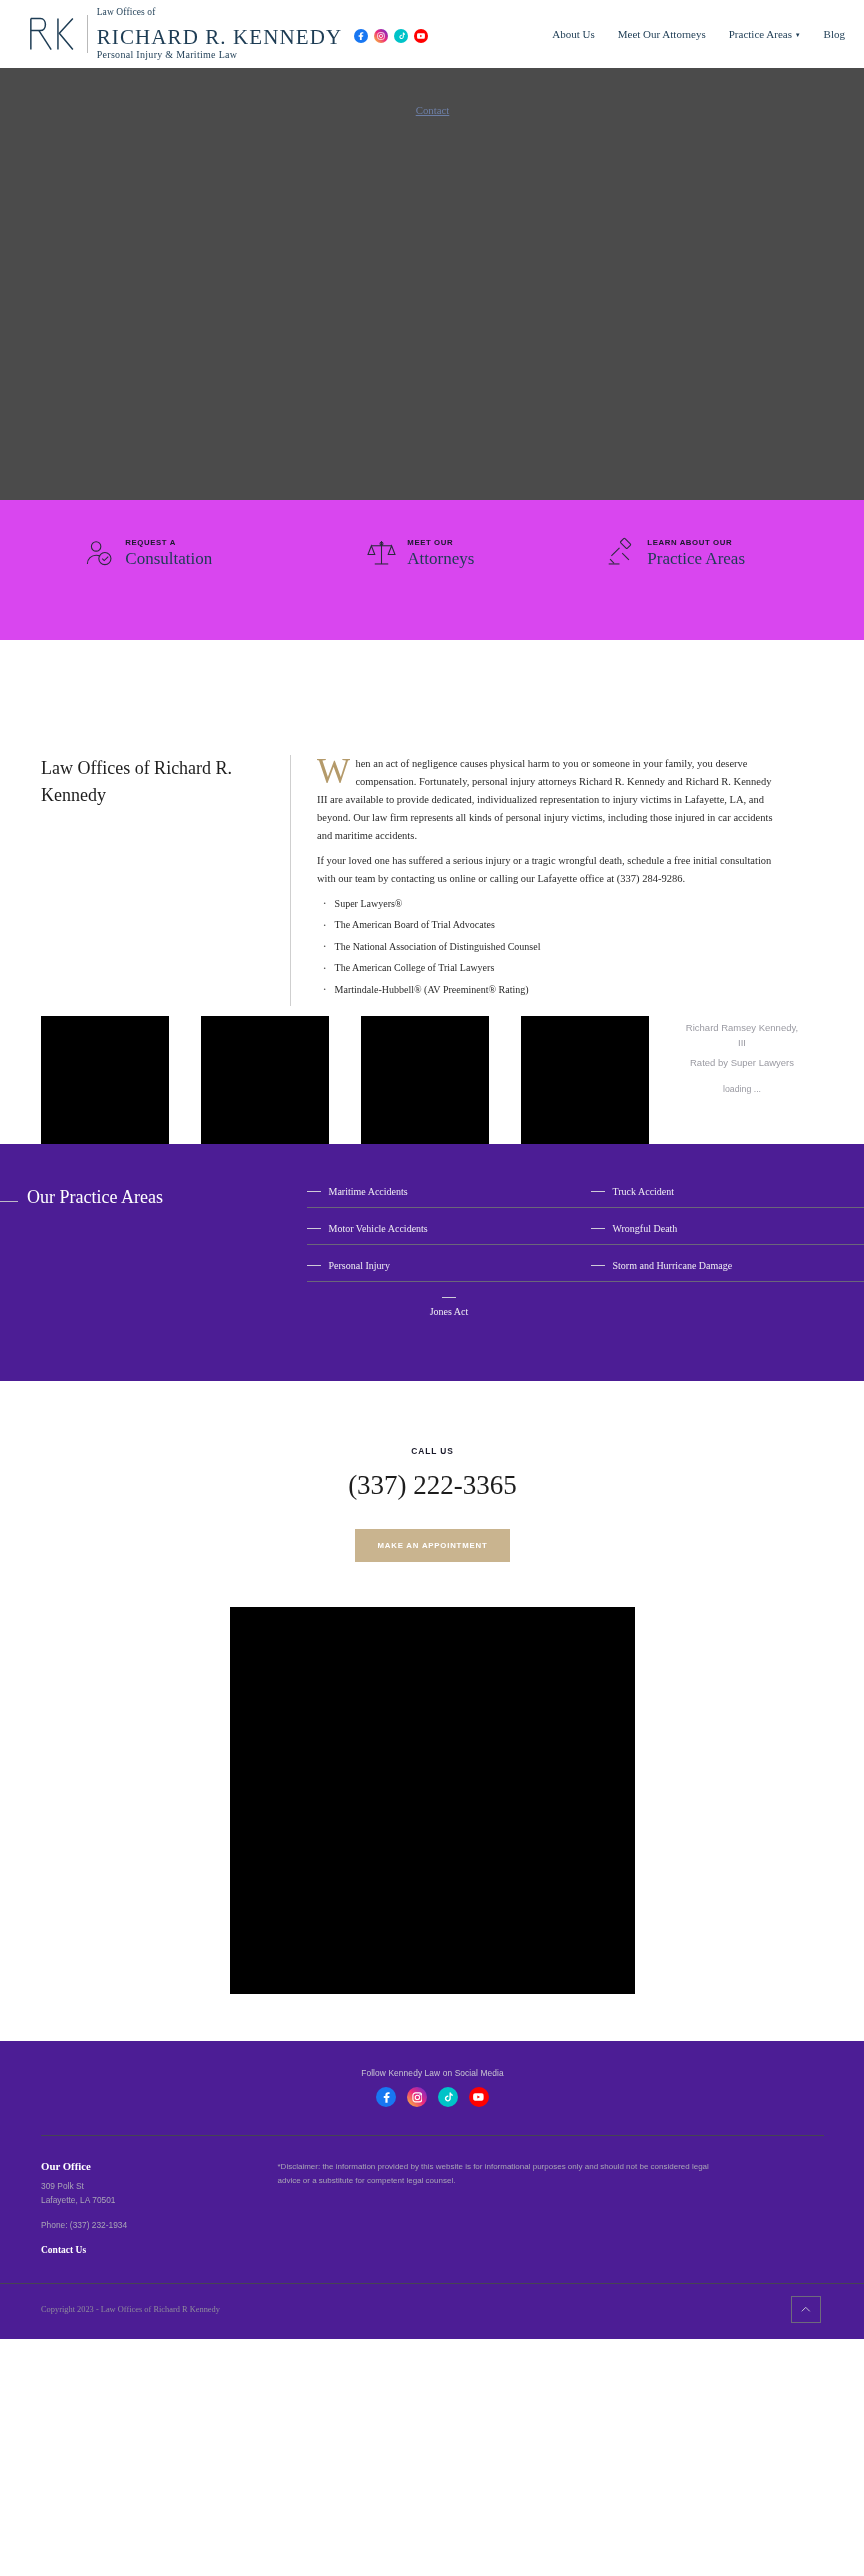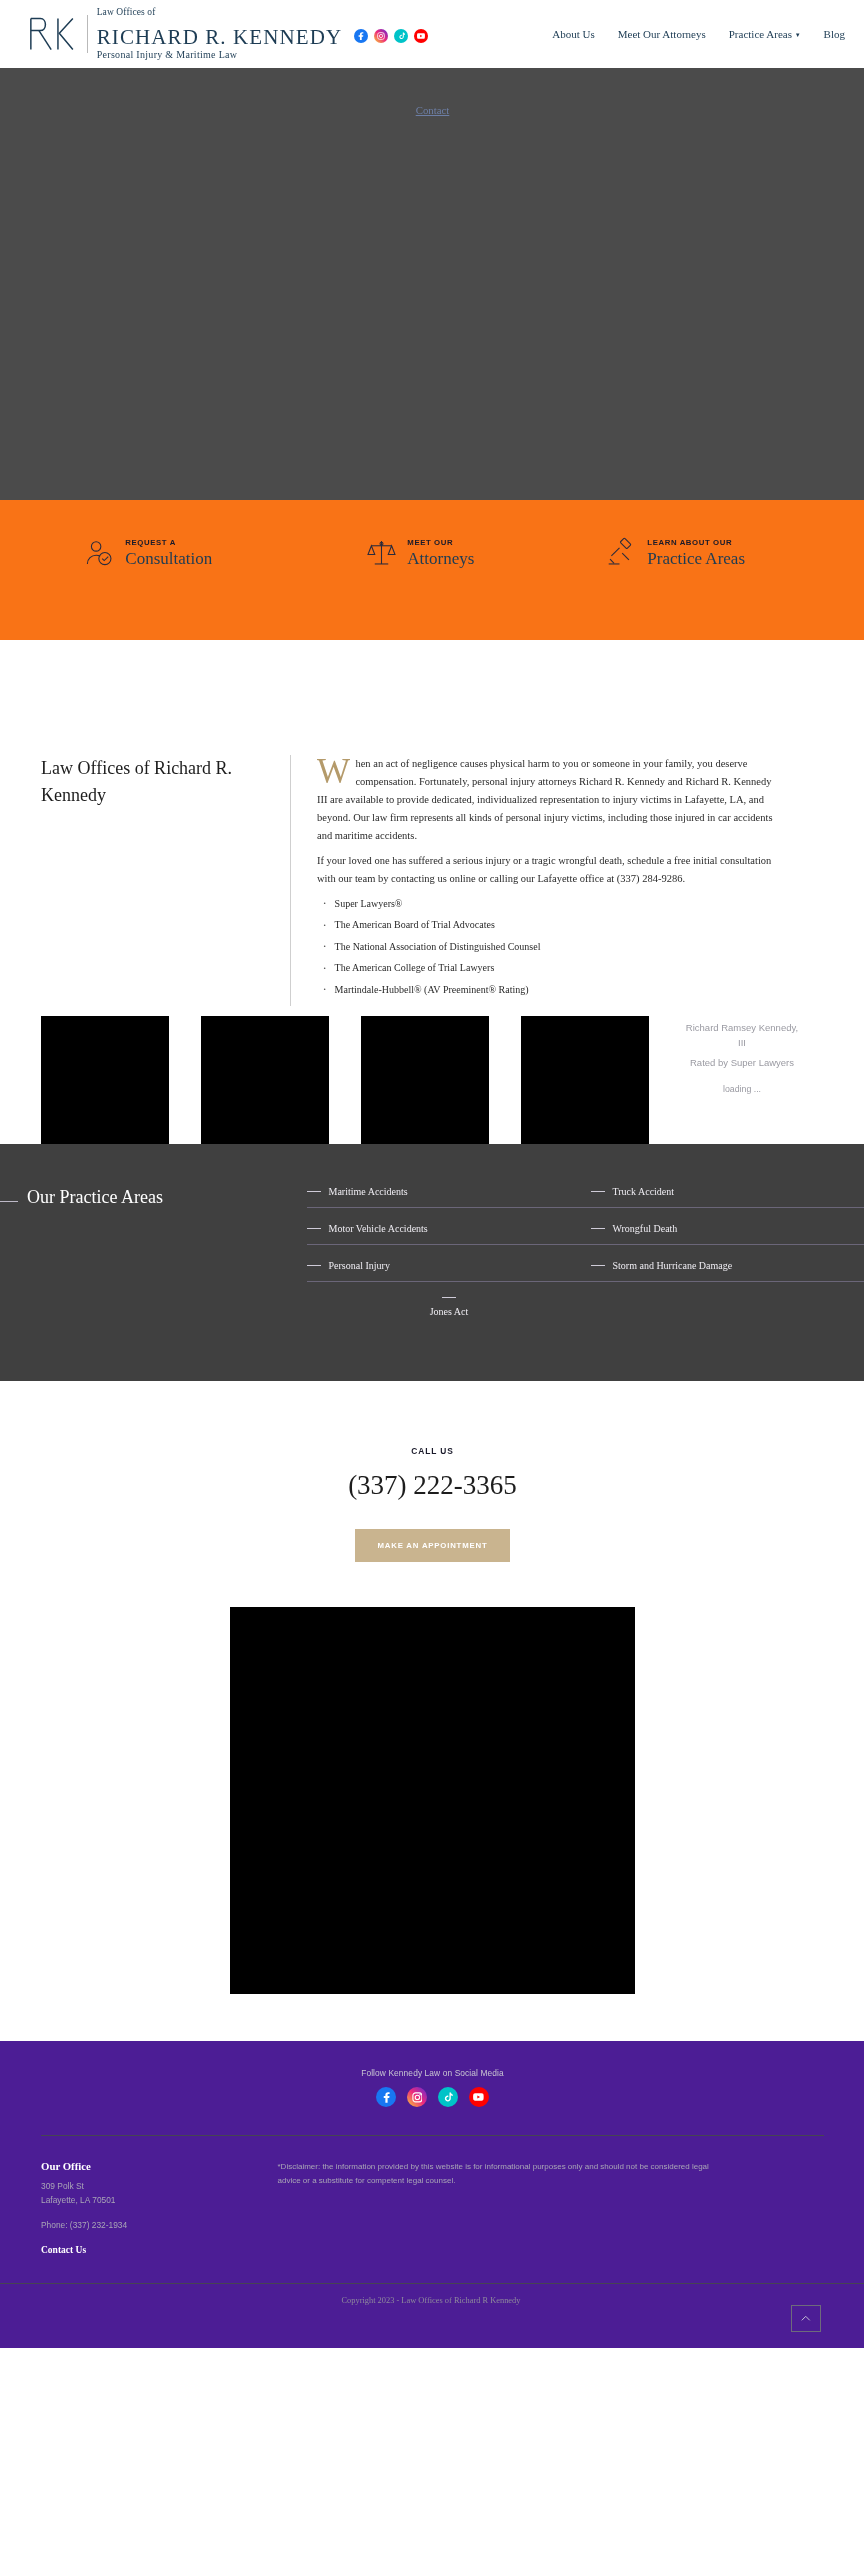--- a/index.html
+++ b/index.html
@@ -100,21 +100,21 @@
     top: 36px;
     left: 50%;
     transform: translateX(-50%);
     font-size: 10.8px;
     color: #6d7fa6;
     font-family: "Liberation Serif", serif;
   }
 
   
   .quickbar {
-    background: #f97316;
+    background: #d946ef;
     height: 140px;
     display: flex;
     align-items: flex-start;
     padding-top: 37px;
     justify-content: center;
     gap: 0;
   }
   .qitem {
     display: flex;
     align-items: center;
@@ -239,21 +239,21 @@
   .badge-loading {
     margin-top: 13.5px;
     font-family: "Liberation Sans", sans-serif;
     font-size: 8.8px;
     color: #9a9aa2;
     text-align: center;
   }
 
   
   .practice {
-    background: #404040;
+    background: #4c1d95;
     padding: 42px 0 47px 0;
     display: flex;
     position: relative;
   }
   .practice-title-wrap {
     width: 307px;
     flex: none;
     padding-left: 0;
     display: flex;
     align-items: flex-start;
@@ -415,21 +415,20 @@
     color: #a9a5b6;
     line-height: 1.7;
     max-width: 432px;
   }
   .footer-bottom {
     margin-top: 28px;
     border-top: 0.7px solid #474452;
     padding: 12px 44px 16px 41px;
     display: flex;
     align-items: center;
-    flex-direction: column;
   }
   .copyright {
     font-family: "Liberation Serif", serif;
     font-size: 8.4px;
     color: #8f8b9c;
   }
   .scroll-top {
     margin-left: auto;
     width: 30px; height: 27px;
     border: 0.7px solid #6e6a7c;

